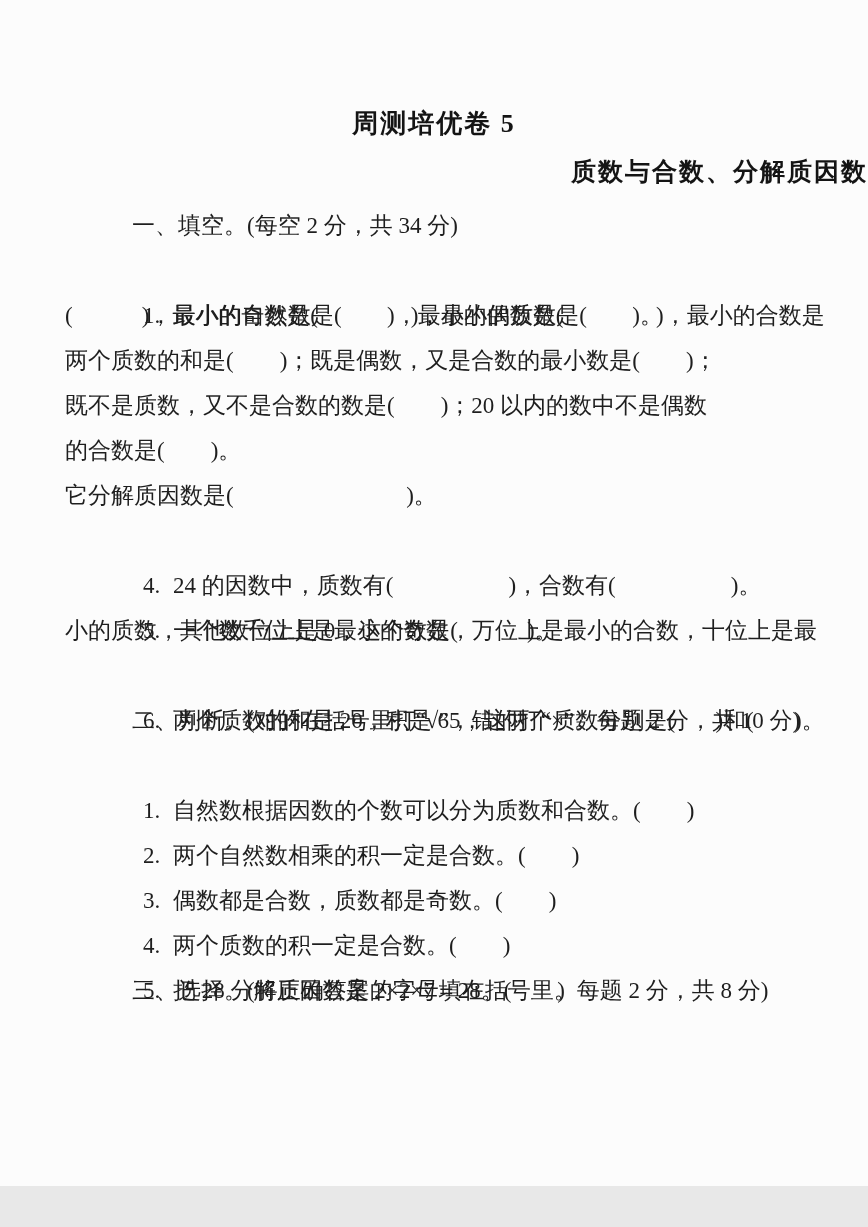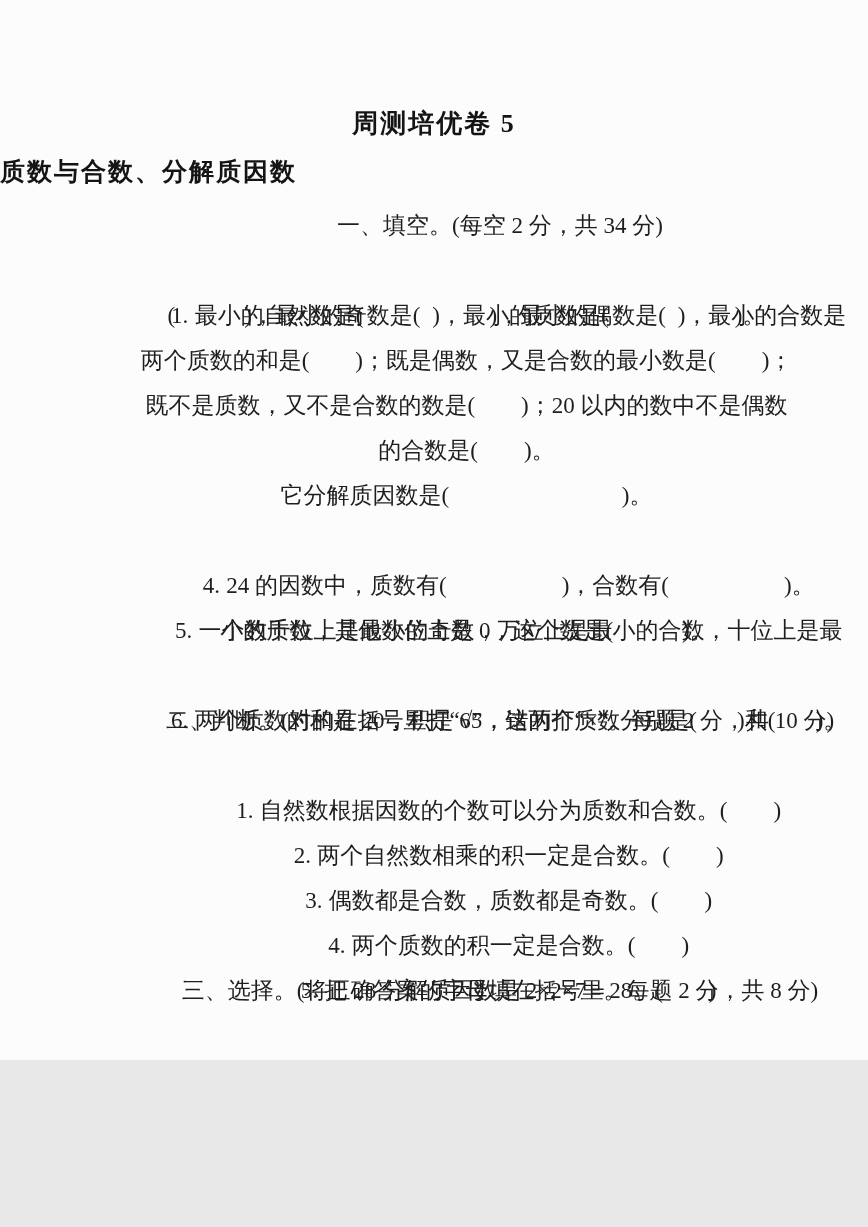--- a/index.html
+++ b/index.html
@@ -1,21 +1,21 @@
 <!DOCTYPE html>
 <html lang="zh"><head>
 <meta charset="utf-8">
 <style>
   * { box-sizing: border-box; }
   html, body { margin: 0; padding: 0; background: #e8e8e8; }
 
   .page {
     position: relative;
     width: 868px;
-    height: 1060px;
+    height: 1186px;
     margin: 0 auto;
     background: #fcfcfc;
     color: #1e1e1e;
     font-family: "Liberation Serif", "DejaVu Serif", serif;
     font-size: 23px;
     overflow: hidden;
   }
 
   .title {
     margin: 0;
@@ -24,37 +24,36 @@
     font-size: 26px;
     font-weight: 700;
     line-height: 28px;
     letter-spacing: 2px;
     color: #141414;
   }
 
   .subtitle {
     margin: 0;
     padding-top: 20px;
-    text-align: left;
+    text-align: right;
     font-size: 25px;
     font-weight: 700;
     line-height: 27px;
     letter-spacing: 2px;
     color: #141414;
   }
 
   .body {
     padding-top: 18px;
   }
 
   .line {
     height: 45px;
     line-height: 45px;
     white-space: pre;
-    text-align: center;
   }
 
   .sec   { padding-left: 132px; }
   .first { padding-left: 97px; }
   .cont  { padding-left: 65px; }
 
   .qnum {
     display: inline-block;
     min-width: 30px;
     white-space: pre;

